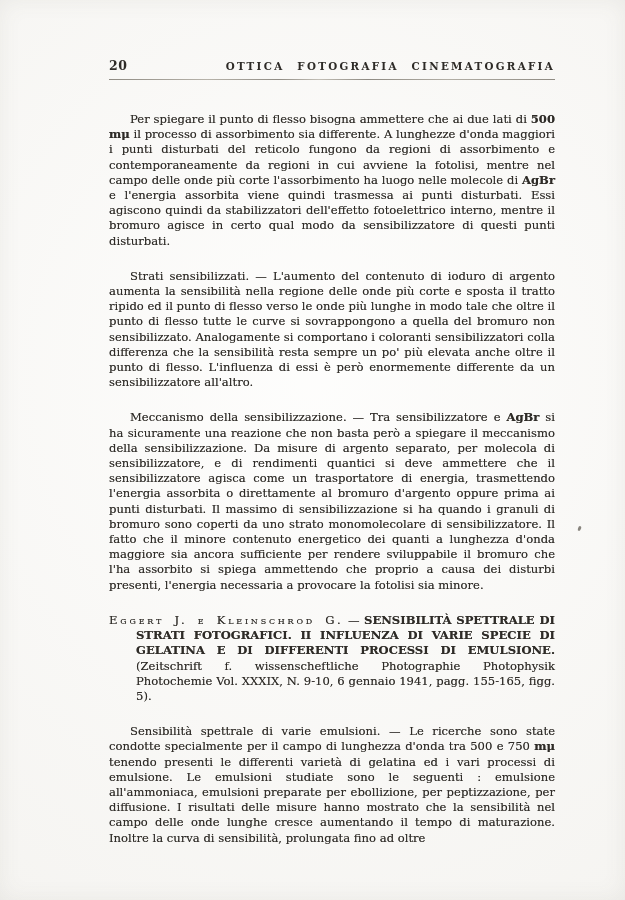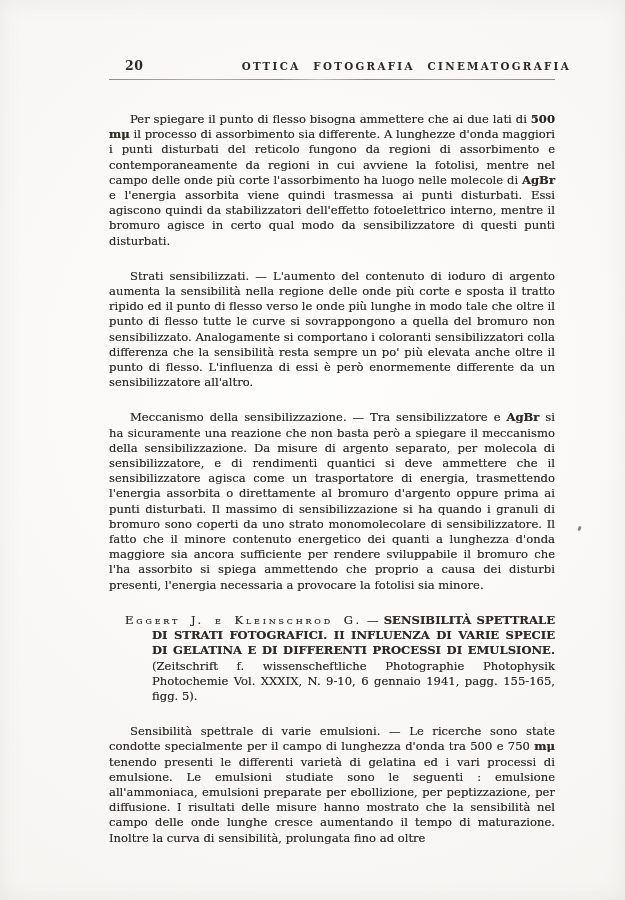--- a/index.html
+++ b/index.html
@@ -17,21 +17,21 @@
   .sheet{
     position:relative;
     width:625px;height:900px;
     overflow:hidden;
     background:
       radial-gradient(ellipse 120% 90% at 50% 42%, rgba(255,255,255,.65), rgba(120,115,105,.06) 95%),
       var(--paper);
     box-shadow:inset 0 0 22px rgba(90,85,75,.08);
   }
   .running-head{
-    position:absolute;left:109px;top:57px;width:446px;height:18px;margin-left:16px;
+    position:absolute;left:109px;top:57px;width:446px;height:18px;
   }
   .pagenum{
     position:absolute;left:0;top:1px;
     font-size:12.5px;font-weight:bold;letter-spacing:.5px;
   }
   .runtitle{
     display:block;text-align:right;
     font-size:10.3px;font-weight:bold;
     letter-spacing:2.3px;word-spacing:7px;
     padding-top:3px;
@@ -45,21 +45,21 @@
   }
   .textblock{
     position:absolute;left:109px;top:92px;width:446px;
     text-align:justify;
     font-size:11.6px;line-height:15.2px;
     text-shadow:0 0 .35px rgba(46,43,39,.55);
   }
   .block-paragraph{margin:0;}
   .block-paragraph.indent{text-indent:21px;margin-top:20px;}
   .block-citation{
-    margin:20px 0 13px 16px;
+    margin:20px 0 13px 0;
     padding-left:27px;text-indent:-27px;
   }
   .s-n{font-style:normal;}
   .s-i{}
   .s-b{font-weight:bold;}
   .s-sc{
     font-variant:small-caps;
     letter-spacing:2.8px;
     word-spacing:3px;
   }

